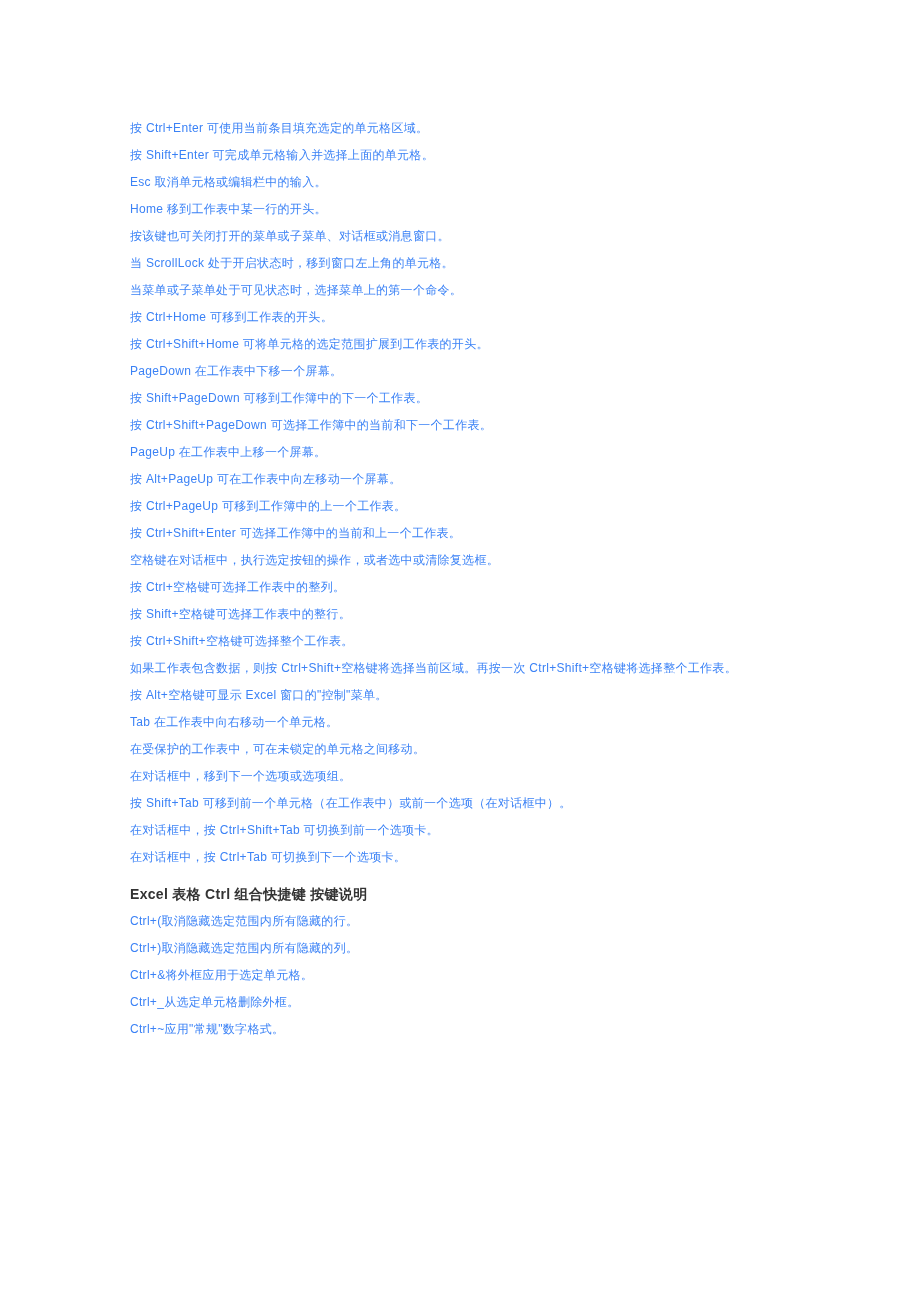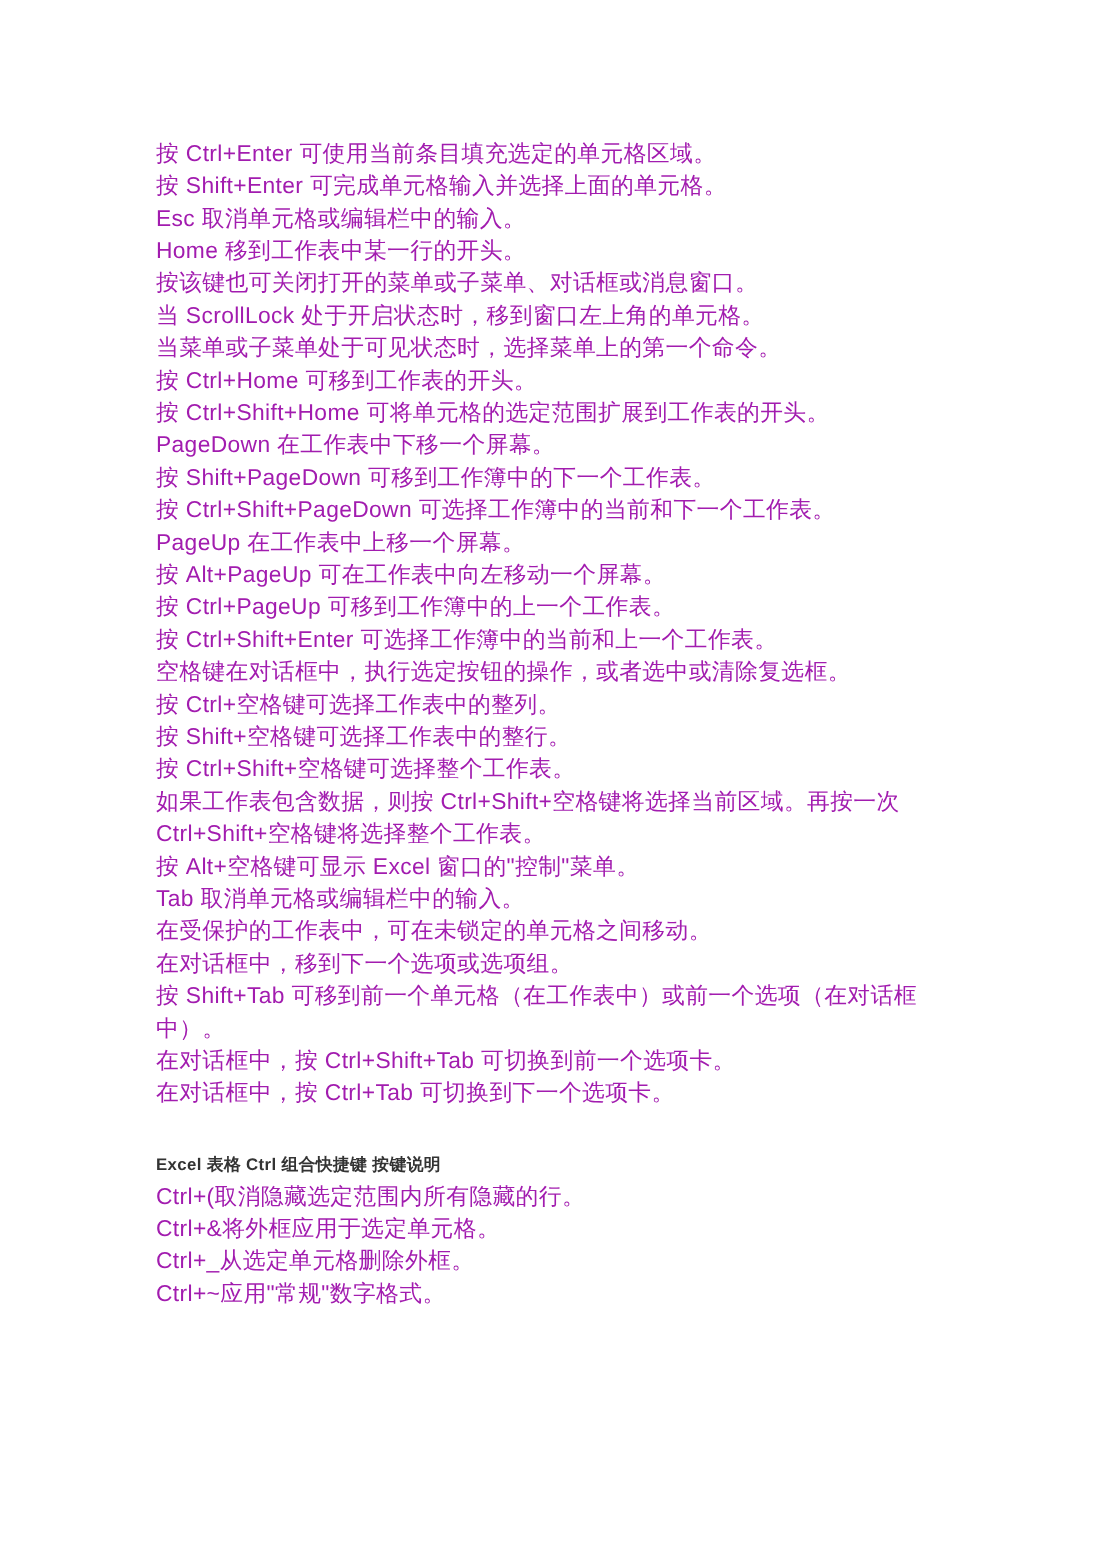--- a/index.html
+++ b/index.html
@@ -7,31 +7,31 @@
       padding: 0;
       box-sizing: border-box;
     }
     body {
       background: #ffffff;
       font-family: "Microsoft YaHei", "SimSun", Arial, sans-serif;
       width: 920px;
       padding: 115px 130px 60px 130px;
     }
     .line {
-      font-size: 19px;
+      font-size: 12px;
       line-height: 27px;
-      color: #a21caf;
+      color: #3b82f6;
       letter-spacing: 0.3px;
     }
     .section-heading {
       font-size: 14px;
       line-height: 27px;
       color: #333333;
       font-weight: bold;
-      margin-top: 32px;
+      margin-top: 10px;
       letter-spacing: 0.3px;
     }
   </style>
 </head>
 <body>
 
 <div>
   <div id="section1">
       <div class="line">按 Ctrl+Enter 可使用当前条目填充选定的单元格区域。</div>
       <div class="line">按 Shift+Enter 可完成单元格输入并选择上面的单元格。</div>
@@ -48,27 +48,28 @@
       <div class="line">PageUp 在工作表中上移一个屏幕。</div>
       <div class="line">按 Alt+PageUp 可在工作表中向左移动一个屏幕。</div>
       <div class="line">按 Ctrl+PageUp 可移到工作簿中的上一个工作表。</div>
       <div class="line">按 Ctrl+Shift+Enter 可选择工作簿中的当前和上一个工作表。</div>
       <div class="line">空格键在对话框中，执行选定按钮的操作，或者选中或清除复选框。</div>
       <div class="line">按 Ctrl+空格键可选择工作表中的整列。</div>
       <div class="line">按 Shift+空格键可选择工作表中的整行。</div>
       <div class="line">按 Ctrl+Shift+空格键可选择整个工作表。</div>
       <div class="line">如果工作表包含数据，则按 Ctrl+Shift+空格键将选择当前区域。再按一次 Ctrl+Shift+空格键将选择整个工作表。</div>
       <div class="line">按 Alt+空格键可显示 Excel 窗口的"控制"菜单。</div>
-      <div class="line">Tab 取消单元格或编辑栏中的输入。</div>
+      <div class="line">Tab 在工作表中向右移动一个单元格。</div>
       <div class="line">在受保护的工作表中，可在未锁定的单元格之间移动。</div>
       <div class="line">在对话框中，移到下一个选项或选项组。</div>
       <div class="line">按 Shift+Tab 可移到前一个单元格（在工作表中）或前一个选项（在对话框中）。</div>
       <div class="line">在对话框中，按 Ctrl+Shift+Tab 可切换到前一个选项卡。</div>
       <div class="line">在对话框中，按 Ctrl+Tab 可切换到下一个选项卡。</div>
     </div>
   <div class="section-heading">Excel 表格 Ctrl 组合快捷键 按键说明</div>
   <div id="section2">
       <div class="line">Ctrl+(取消隐藏选定范围内所有隐藏的行。</div>
+      <div class="line">Ctrl+)取消隐藏选定范围内所有隐藏的列。</div>
       <div class="line">Ctrl+&amp;将外框应用于选定单元格。</div>
       <div class="line">Ctrl+_从选定单元格删除外框。</div>
       <div class="line">Ctrl+~应用"常规"数字格式。</div>
     </div>
 </div>
 
 </body></html>

